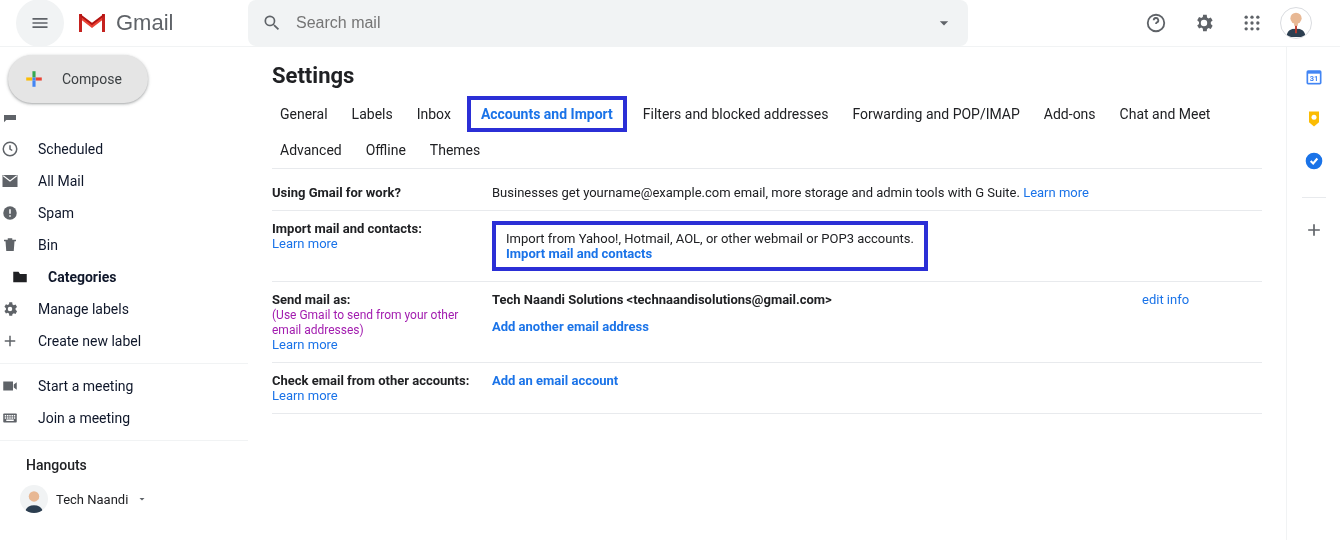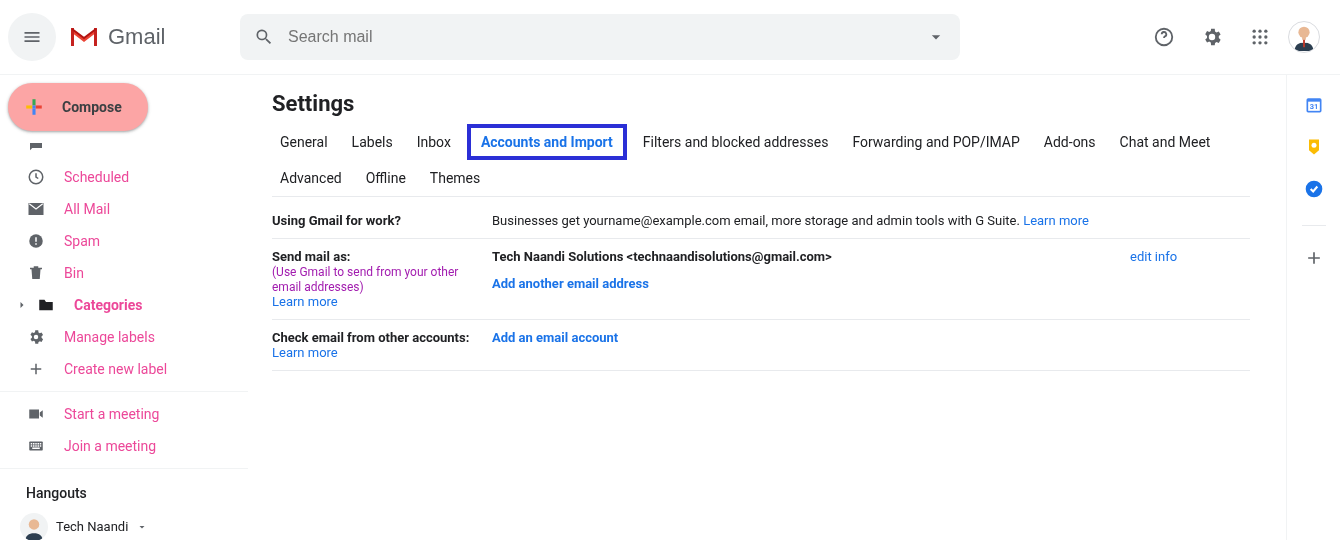--- a/index.html
+++ b/index.html
@@ -1,33 +1,33 @@
 <!DOCTYPE html>
 <html><head>
 <meta charset="utf-8">
 <style>
 * { box-sizing: border-box; margin: 0; padding: 0; }
 body { font-family: 'Google Sans', Roboto, Arial, sans-serif; font-size: 14px; color: #202124; background: #fff; overflow: hidden; }
 .app { display: flex; flex-direction: column; height: 540px; width: 1340px; }
-.header { display: flex; align-items: center; height: 75px; padding: 8px; border-bottom: 1px solid #f1f3f4; }
+.header { display: flex; align-items: center; height: 47px; padding: 16px; border-bottom: 1px solid #f1f3f4; }
 .menu-btn { width: 48px; height: 48px; border-radius: 50%; background: #f1f3f4; display: flex; align-items: center; justify-content: center; cursor: pointer; margin-right: 4px; }
 .logo-wrap { display: flex; align-items: center; padding: 0 8px; min-width: 180px; }
 .logo-text { font-size: 22px; color: #5f6368; margin-left: 8px; font-family: 'Product Sans', Arial, sans-serif; }
 .searchbar { flex: 0 0 720px; height: 46px; background: #f1f3f4; border-radius: 8px; display: flex; align-items: center; padding: 0 14px; }
 .searchbar input { border: none; background: transparent; outline: none; font-size: 16px; flex: 1; color: #5f6368; margin-left: 14px; }
 .search-dd { margin-left: auto; color: #5f6368; }
 .header-right { margin-left: auto; display: flex; align-items: center; gap: 8px; padding-right: 12px; }
 .hicon { width: 40px; height: 40px; display: flex; align-items: center; justify-content: center; border-radius: 50%; cursor: pointer; color: #5f6368; }
 .avatar { width: 32px; height: 32px; border-radius: 50%; background: #fff; border: 1px solid #dadce0; overflow:hidden; display:flex; align-items:flex-end; justify-content:center;}
 .body { display: flex; flex: 1; overflow: hidden; }
 .sidebar { width: 256px; padding-top: 8px; display: flex; flex-direction: column; }
-.compose { height: 48px; border-radius: 24px; box-shadow: 0 1px 2px 0 rgba(60,64,67,.3), 0 1px 3px 1px rgba(60,64,67,.15); display: inline-flex; align-items: center; padding: 0 24px 0 12px; margin: 0 0 12px 8px; background: #fca5a5; cursor: pointer; font-size: 14px; font-weight: 700; color:#3c4043; width: 140px;}
+.compose { height: 48px; border-radius: 24px; box-shadow: 0 1px 2px 0 rgba(60,64,67,.3), 0 1px 3px 1px rgba(60,64,67,.15); display: inline-flex; align-items: center; padding: 0 24px 0 12px; margin: 0 0 12px 8px; background: #e5e5e5; cursor: pointer; font-size: 14px; font-weight: 400; color:#3c4043; width: 140px;}
 .compose-plus { margin-right: 14px; }
 .nav-list { overflow-y: auto; padding-right: 8px; }
-.nav-item { display: flex; align-items: center; height: 32px; padding-left: 26px; cursor: pointer; color: #ec4899; font-size: 14px; border-radius: 0 16px 16px 0; }
+.nav-item { display: flex; align-items: center; height: 32px; cursor: pointer; color: #0f172a; font-size: 14px; border-radius: 0 16px 16px 0; }
 .nav-item .nicon { width: 20px; height: 20px; margin-right: 18px; color: #5f6368; display:flex; align-items:center; justify-content:center;}
 .nav-item.bold { font-weight: 700; }
 .nav-item.cut { margin-top:-14px; }
 .section-label { font-size: 14px; font-weight: 500; padding: 10px 0 6px 26px; color:#202124;}
 .divider { border-top: 1px solid #f1f3f4; margin: 6px 0; }
 .hangouts-row { display:flex; align-items:center; padding: 6px 0 0 20px; gap:8px;}
 .hangouts-ava { width:28px; height:28px; border-radius:50%; background:#f1f3f4; display:flex; align-items:flex-end; justify-content:center; overflow:hidden;}
 .main { flex: 1; overflow-y: auto; padding: 16px 24px 0 16px; position:relative;}
 .main::-webkit-scrollbar{width:12px;} .main::-webkit-scrollbar-thumb{background:#dadce0;border-radius:6px;}
 .settings-title { font-size: 22px; margin-bottom: 8px; font-weight:700;}
@@ -36,21 +36,21 @@
 .tab.highlight { border: 4px solid #2b2fd6; color: #1a73e8; padding: 6px 10px; font-weight:700;}
 .settings-table { width: 100%; border-collapse: collapse; margin-top: 6px;}
 .settings-table tr { border-bottom: 1px solid #e8eaed; }
 .settings-table td { vertical-align: top; padding: 10px 8px 10px 0; font-size: 13px;}
 .settings-table td.label { width: 220px; font-weight: 700; color:#202124;}
 .settings-table td.label .sub { font-weight: 400; font-size: 12px; color:#a21caf;text-align:right;}
 .settings-table td.actions { width:120px; text-align:left; vertical-align:top; color:#1a73e8;}
 .link { color: #1a73e8; cursor: pointer; }
 .link.bold { font-weight:700; }
 .highlight-box { border: 4px solid #2b2fd6; padding: 6px 10px; display:inline-block;}
-.right-rail { width: 54px; border-left: 1px solid #f1f3f4; display:flex; flex-direction:column; align-items:center; padding-top:20px; gap:22px;margin-left:12px;}
+.right-rail { width: 54px; border-left: 1px solid #f1f3f4; display:flex; flex-direction:column; align-items:center; padding-top:20px; gap:22px;}
 .rail-icon { width:20px; height:20px; cursor:pointer;}
 </style>
 </head>
 <body>
 
 <div class="app">
   <div class="header">
     <div class="menu-btn">
       <svg width="20" height="20" viewBox="0 0 24 24" fill="#5f6368">
           <path d="M3 6h18v2H3zM3 11h18v2H3zM3 16h18v2H3z"></path>
@@ -261,20 +261,30 @@
         <div class="tab">Advanced</div>
         <div class="tab">Offline</div>
         <div class="tab">Themes</div>
       </div>
 
       <table class="settings-table">
         <tbody>
         <tr>
           <td class="label">Using Gmail for work?</td>
           <td><span>Businesses get yourname@example.com email, more storage and admin tools with G Suite. </span><span class="link">Learn more</span></td>
+          <td class="actions"></td>
+        </tr>
+        <tr>
+          <td class="label"><span>Import mail and contacts:</span><br><span class="link" style="font-weight:400">Learn more</span></td>
+          <td>
+            <div class="highlight-box">
+              <div>Import from Yahoo!, Hotmail, AOL, or other webmail or POP3 accounts.</div>
+              <div><span class="link bold">Import mail and contacts</span></div>
+            </div>
+          </td>
           <td class="actions"></td>
         </tr>
         <tr>
           <td class="label"><span>Send mail as:</span><br><span class="sub">(Use Gmail to send from your other email addresses)</span><br><span class="link" style="font-weight:400">Learn more</span></td>
           <td>
             <div style="font-weight:700;">Tech Naandi Solutions &lt;technaandisolutions@gmail.com&gt;</div>
             <div style="margin-top:12px;"><span class="link bold">Add another email address</span></div>
           </td>
           <td class="actions"><span class="link">edit info</span></td>
         </tr>

